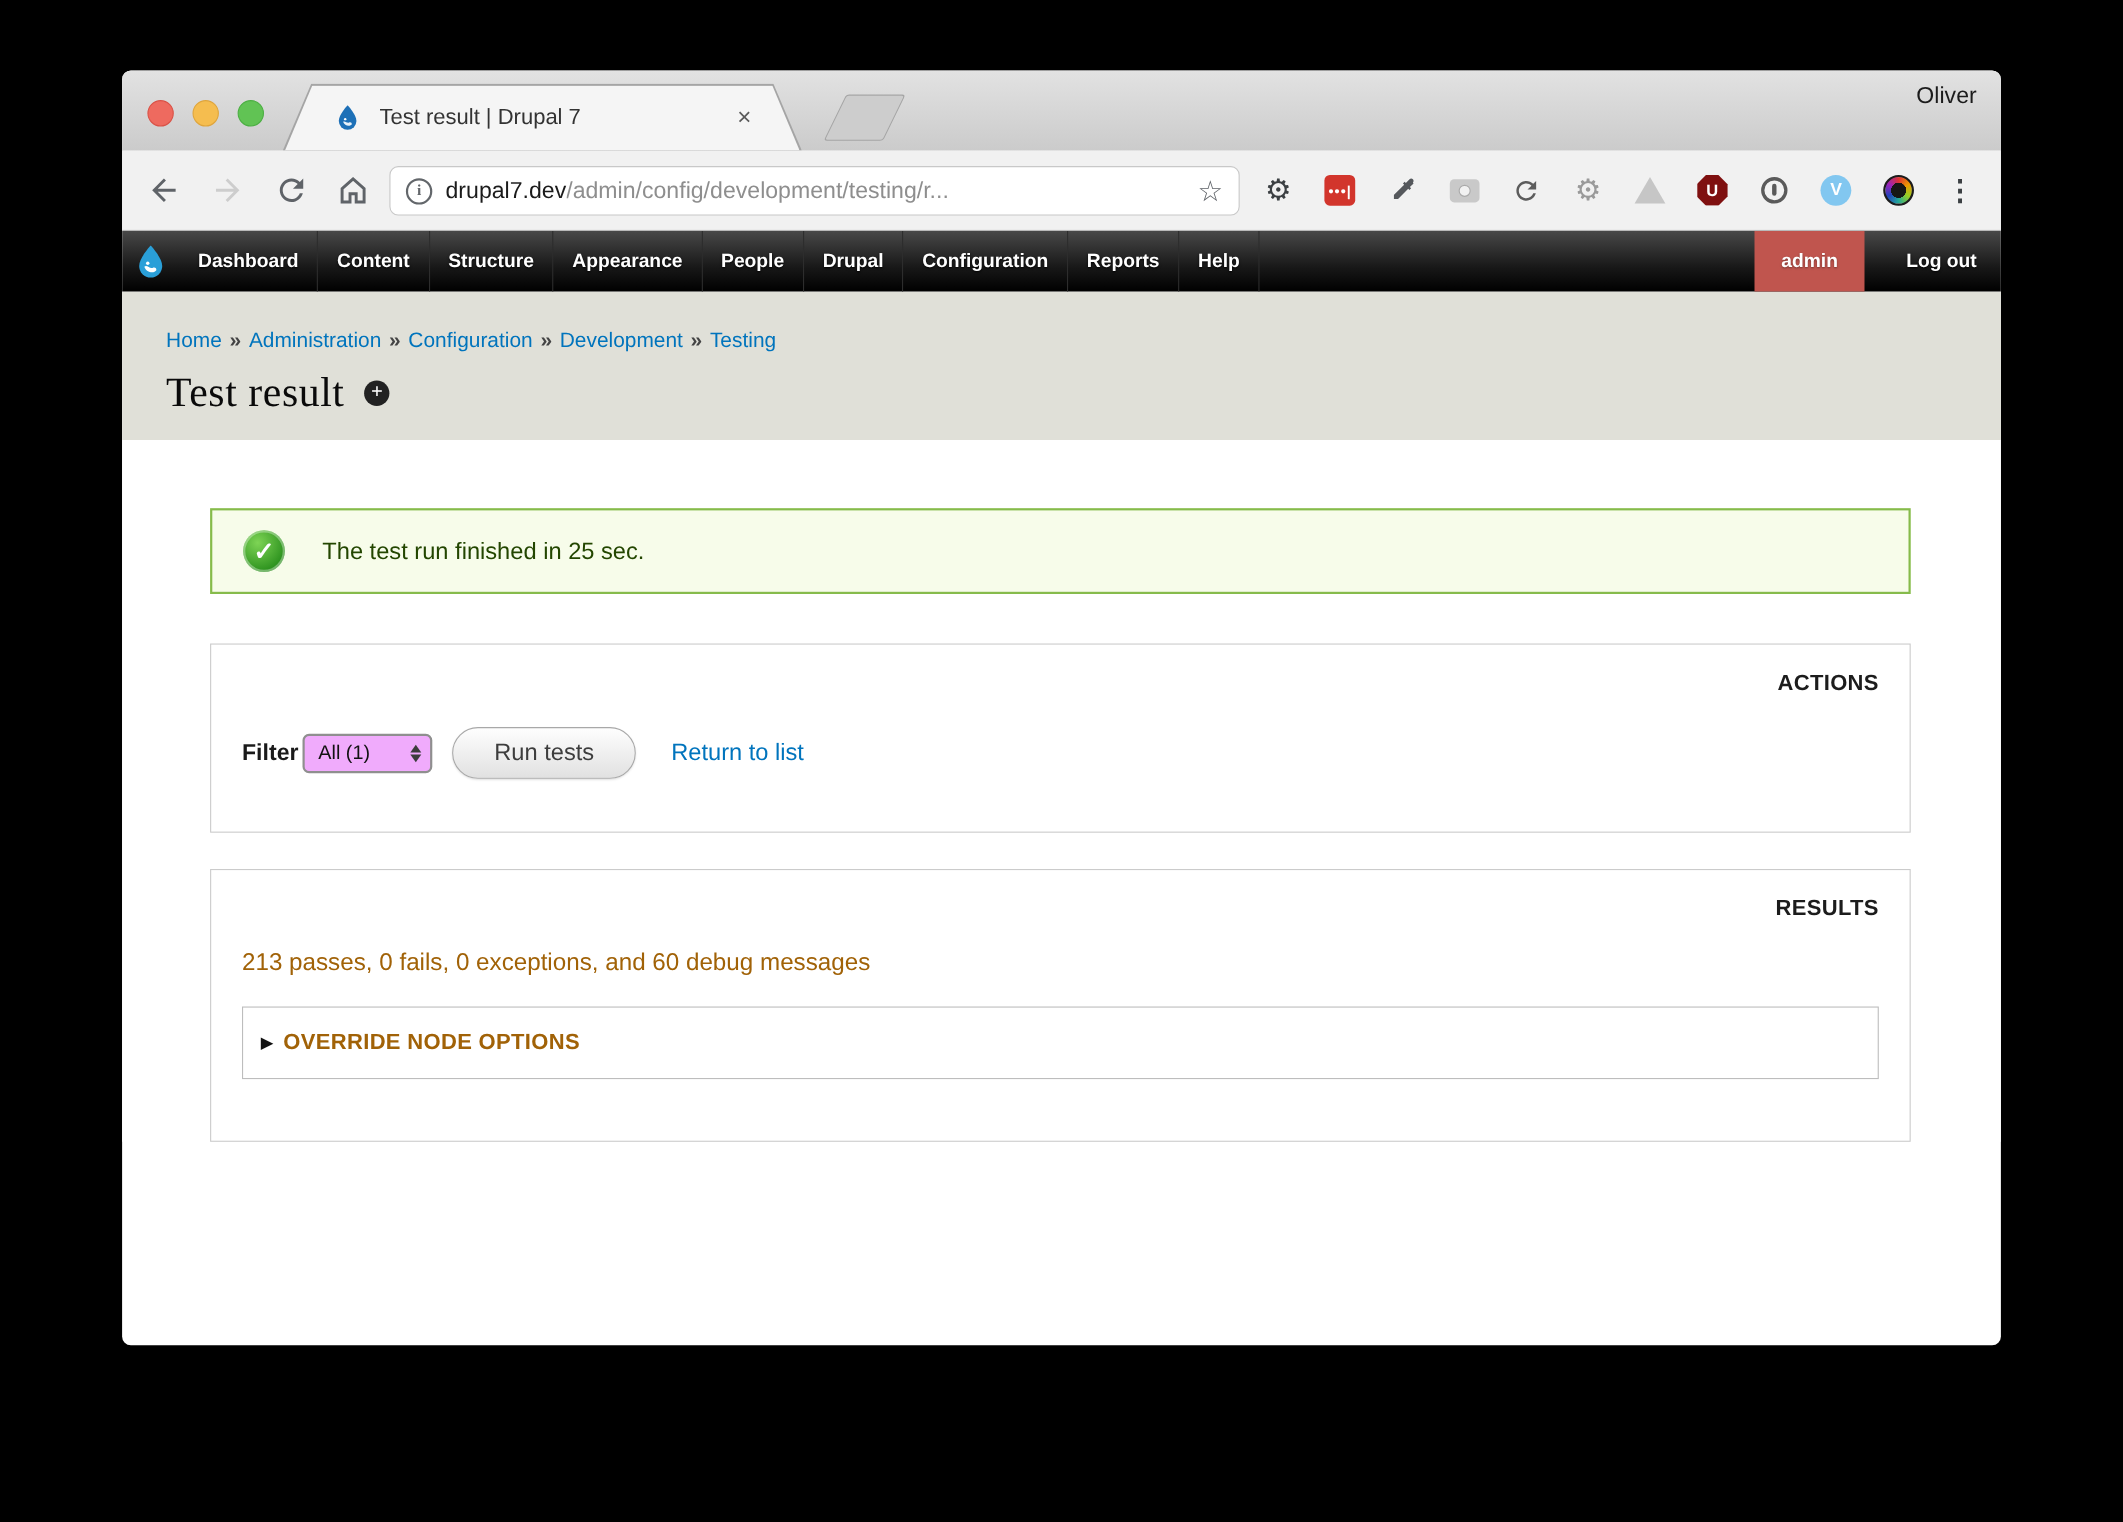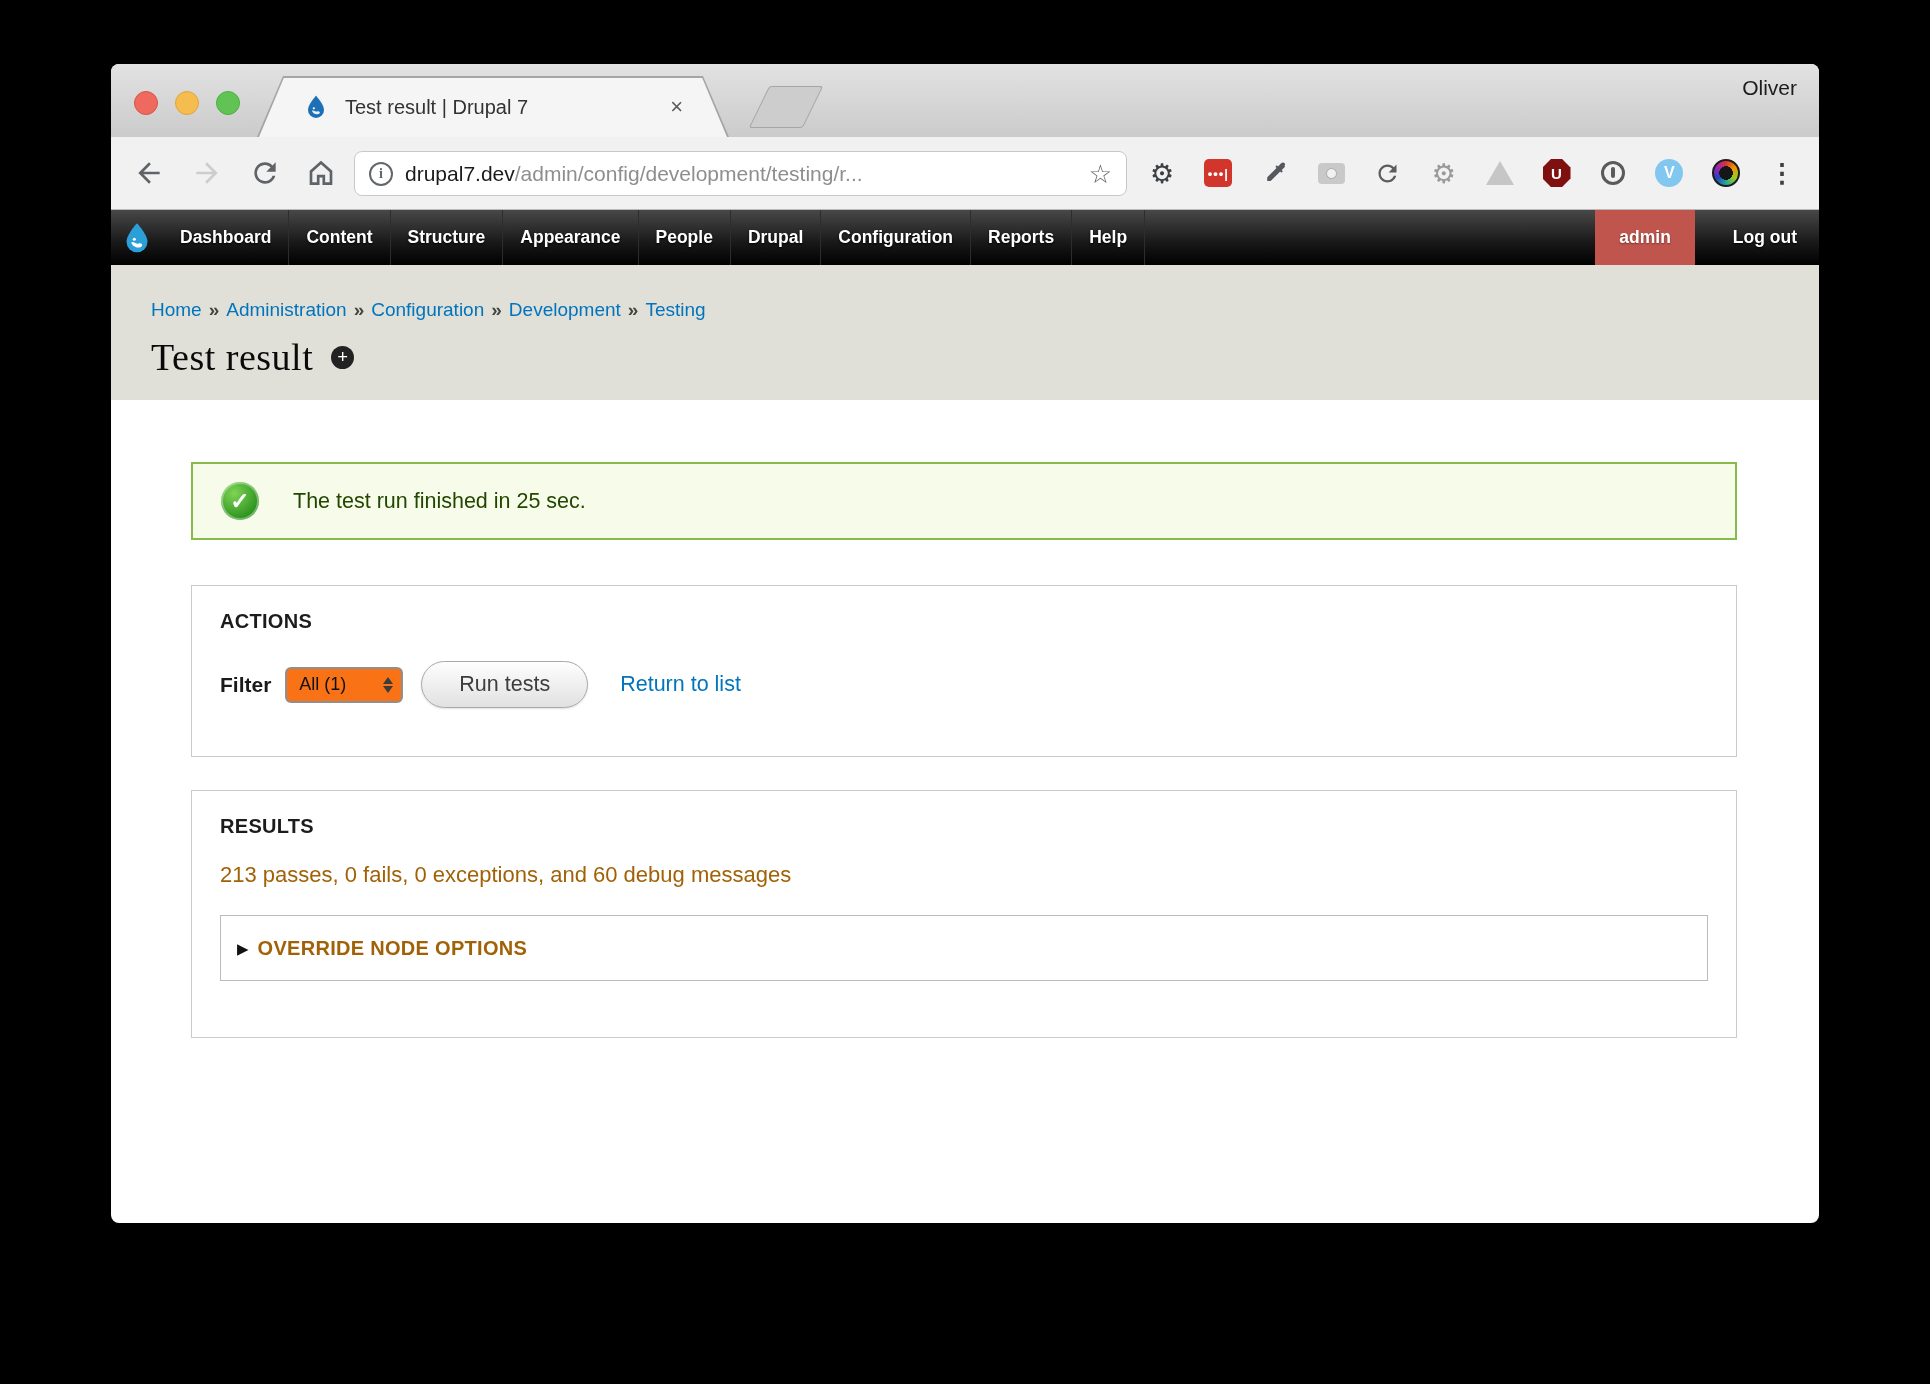--- a/index.html
+++ b/index.html
@@ -92,24 +92,24 @@
   .status-box{height:78px;box-sizing:border-box;border:2px solid #86bb4b;background:#f7fcea;
     display:flex;align-items:center;padding:0 28px;}
   .status-icon{width:38px;height:38px;border-radius:50%;flex:0 0 auto;
     background:radial-gradient(circle at 35% 30%,#7ed455,#2f9420 70%,#1d7a12);
     color:#fff;display:flex;align-items:center;justify-content:center;font-size:23px;font-weight:bold;
     box-shadow:inset 0 0 0 2px rgba(255,255,255,.35);}
   .status-text{margin-left:34px;font-size:21.5px;color:#234600;}
 
   .fieldset{border:1px solid #cbcbcb;box-sizing:border-box;padding:24px 28px;}
   .actions-fs{margin-top:45px;height:172px;}
-  .legend{font-size:20px;font-weight:bold;color:#1c1c1c;letter-spacing:.3px;}
+  .legend{font-size:20px;font-weight:bold;color:#1c1c1c;letter-spacing:.3px;text-align:right;}
   .actions-row{margin-top:28px;display:flex;align-items:center;}
   .filter-label{font-size:21px;font-weight:bold;color:#1a1a1a;}
-  .select{margin-left:14px;width:118px;height:36px;background:#f97316;border:2px solid #8f8f8f;
+  .select{margin-left:4px;width:118px;height:36px;background:#f0abfc;border:2px solid #8f8f8f;
     border-radius:6px;display:flex;align-items:center;box-sizing:border-box;padding:0 8px 0 12px;
     cursor:pointer;}
   .select-value{font-size:18px;color:#111;flex:1;}
   .select-arrows{display:flex;flex-direction:column;gap:2px;align-items:center;}
   .arr-up{width:0;height:0;border-left:5px solid transparent;border-right:5px solid transparent;
     border-bottom:7px solid #3c3c3c;}
   .arr-down{width:0;height:0;border-left:5px solid transparent;border-right:5px solid transparent;
     border-top:7px solid #3c3c3c;}
   .run-btn{margin-left:18px;height:47px;padding:0 37px;border-radius:24px;
     background:linear-gradient(180deg,#fefefe,#e1e1e1);border:1px solid #a8a8a8;

